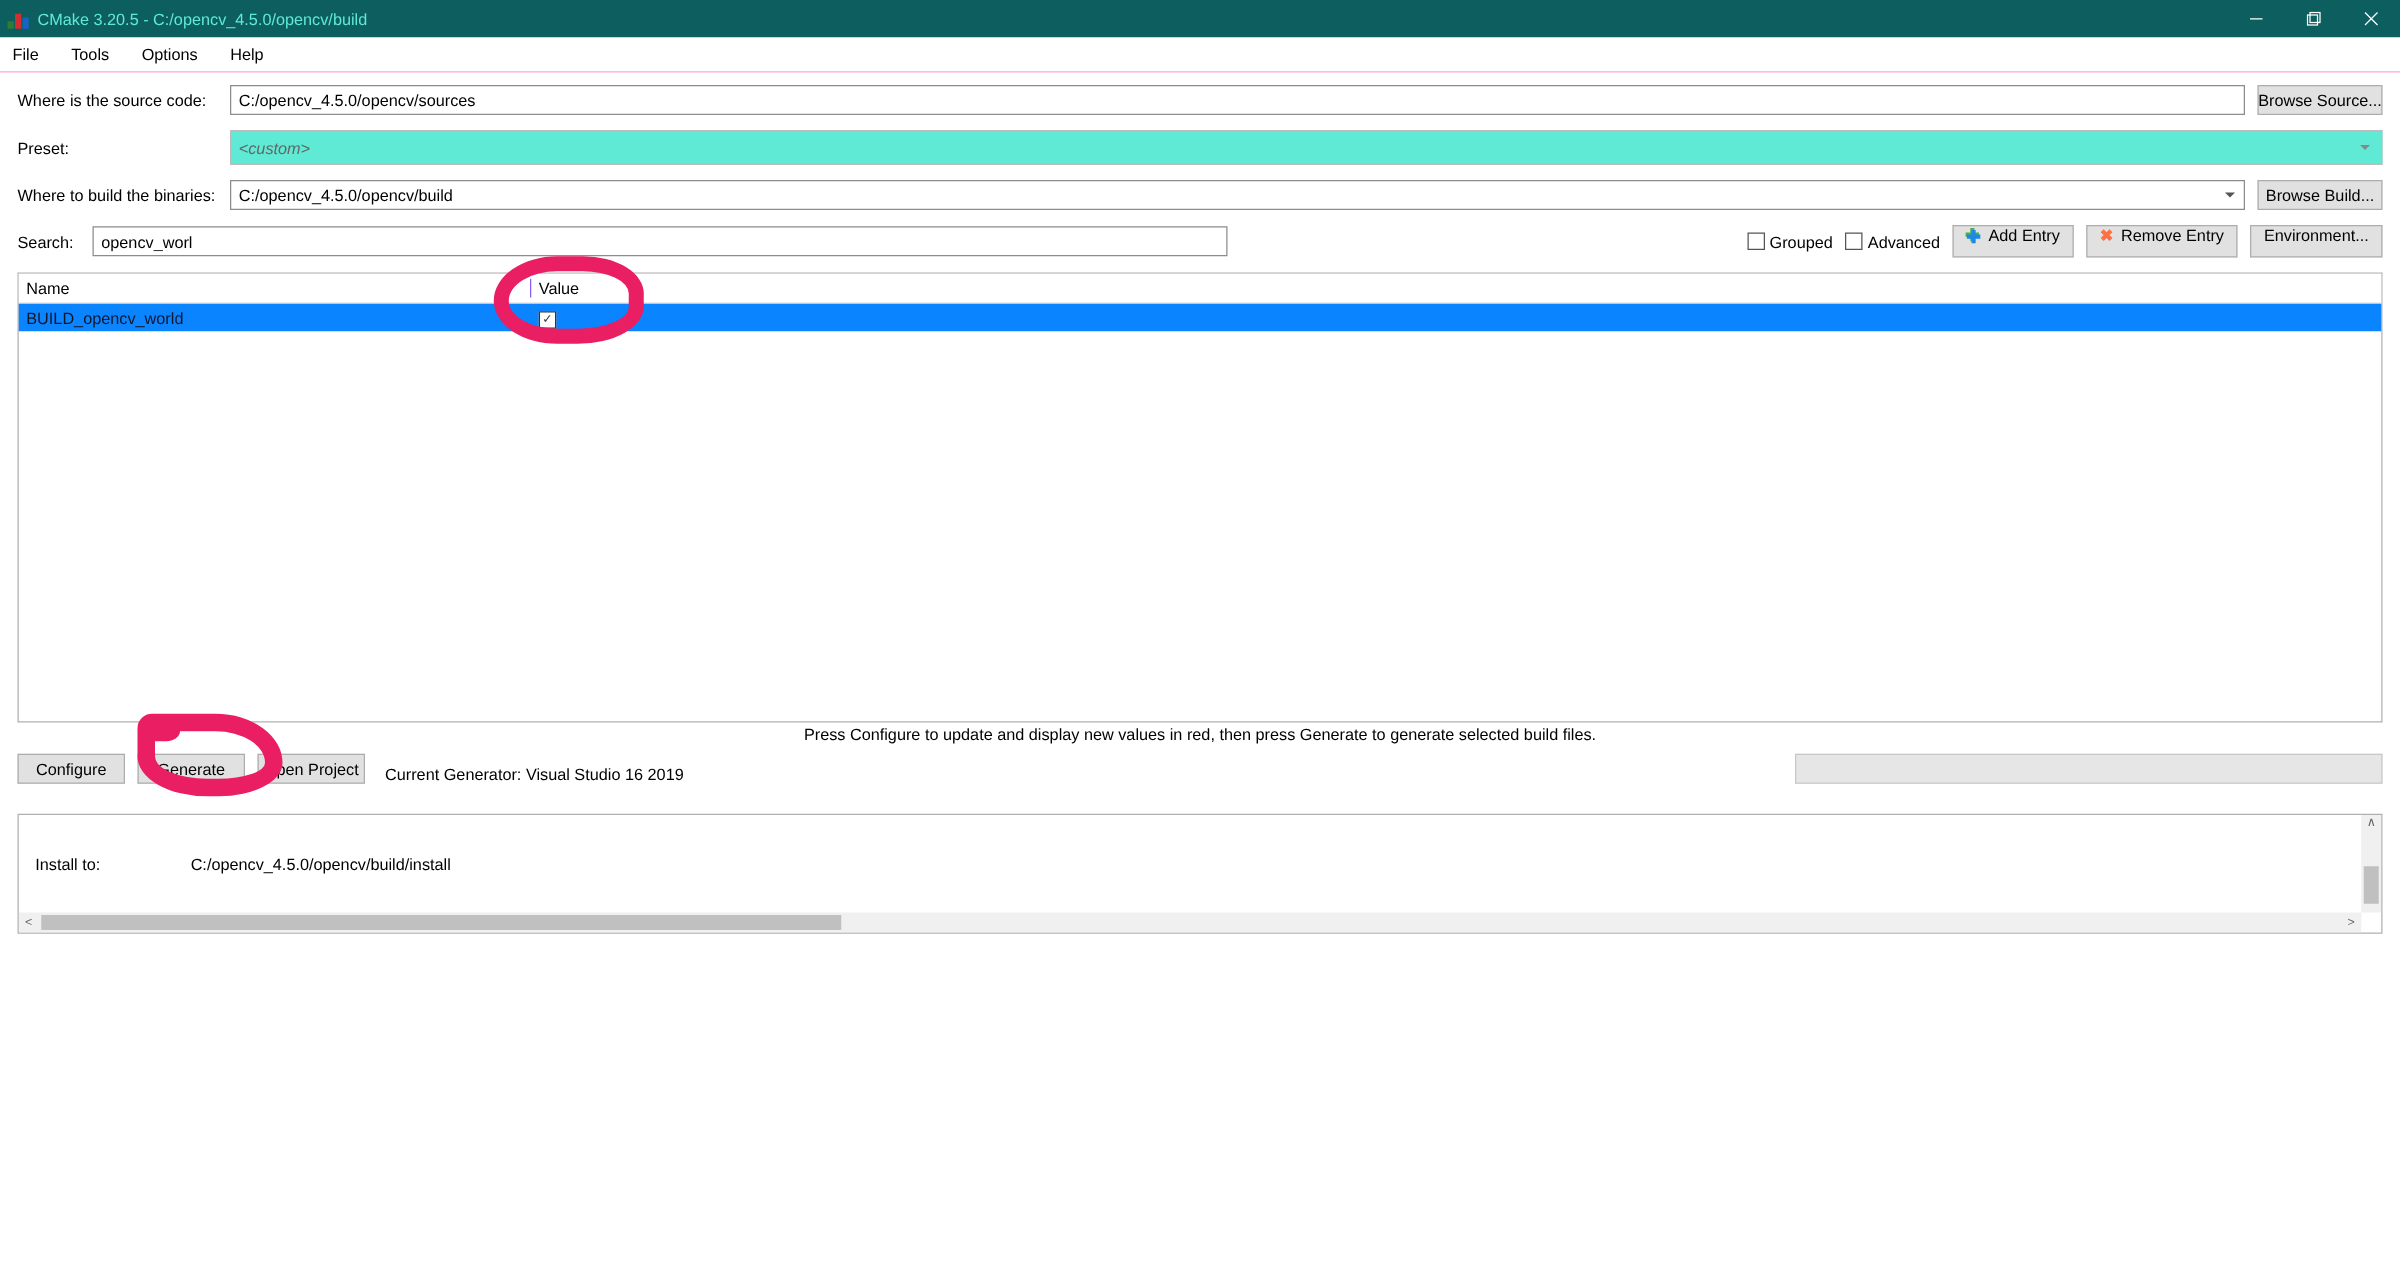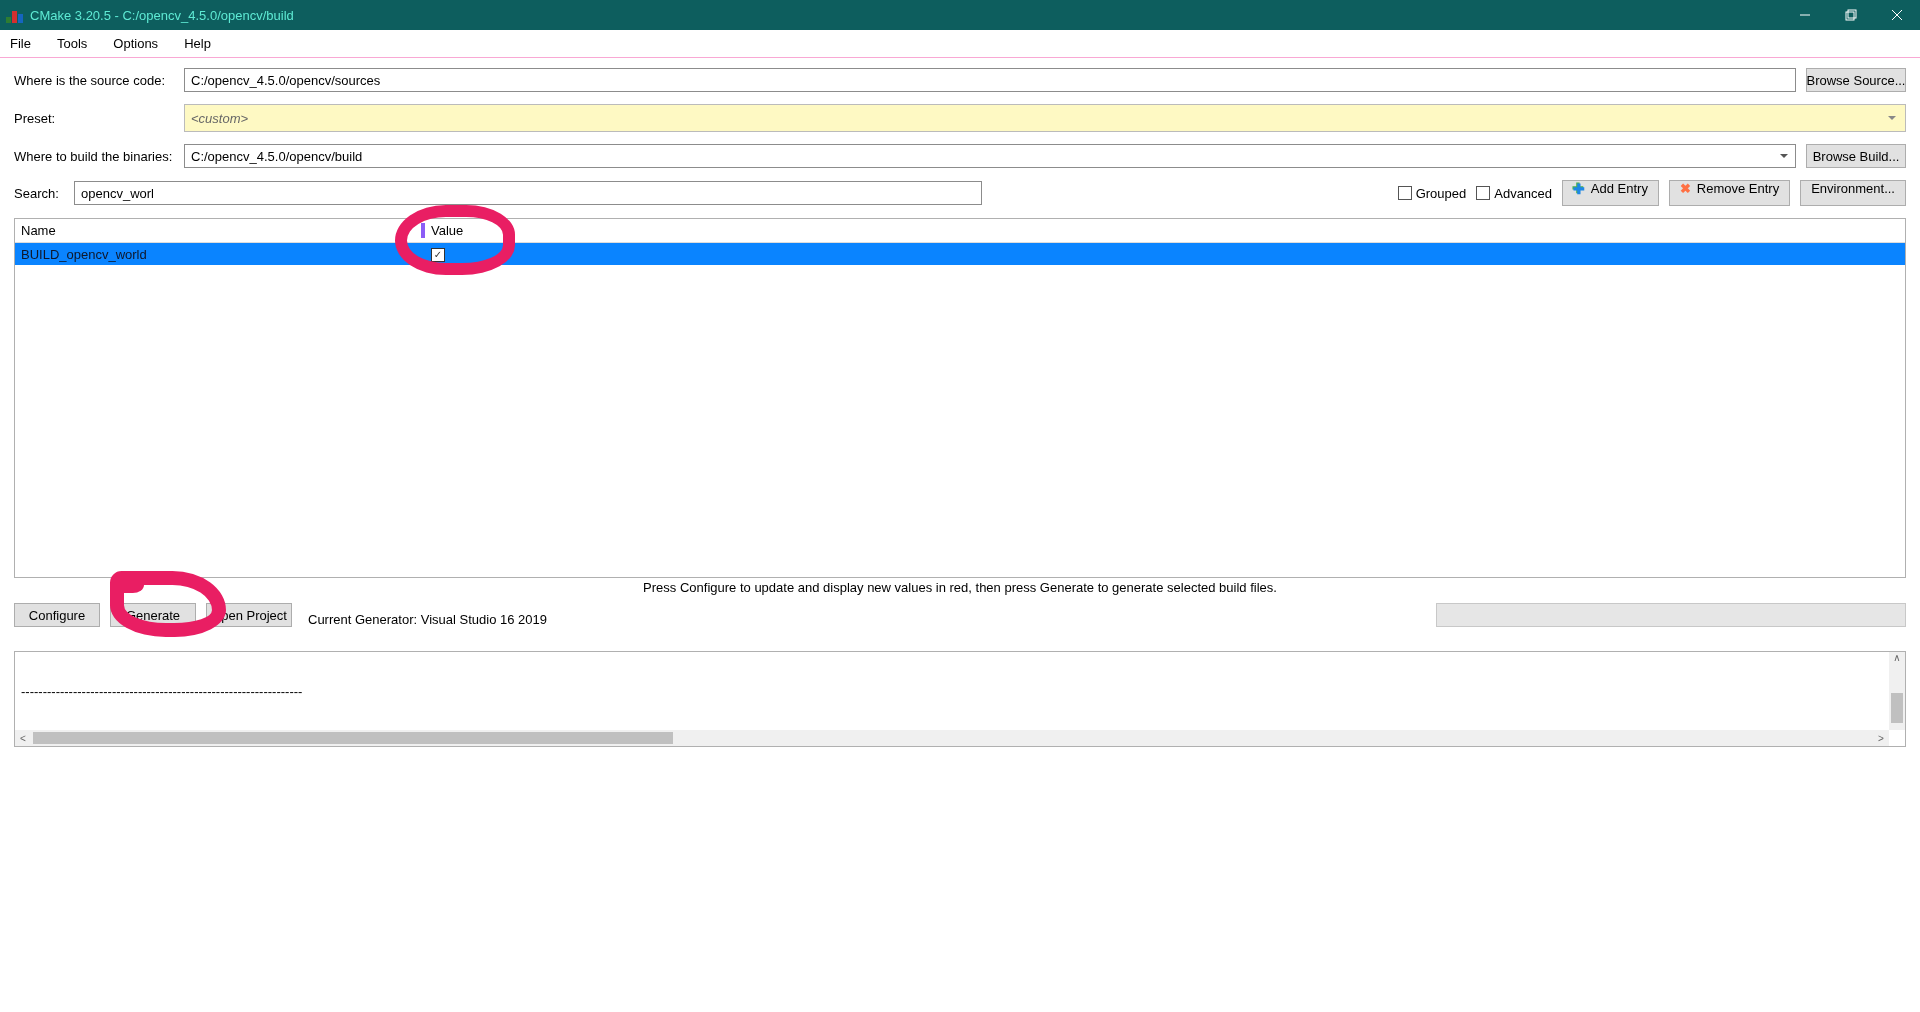--- a/index.html
+++ b/index.html
@@ -19,21 +19,21 @@
 .menubar span { }
 
 .body { padding: 10px 14px 0 14px; }
 
 .row { display: flex; align-items: center; margin-bottom: 12px; gap: 10px; }
 .row label { width: 160px; }
 .row input[type=text] { flex: 1; height: 24px; border: 1px solid #8c8c8c; padding: 0 6px; font-size: 13px; }
 .btn { height: 24px; background: #e1e1e1; border: 1px solid #adadad; padding: 0 10px; display: inline-flex; align-items: center; white-space: nowrap; }
 .btn.w100 { width: 100px; justify-content: center; }
 
-.preset select { flex: 1; height: 28px; background: #fef9c3; border: 1px solid #bbb; color: #666; padding-left: 6px; font-style: italic; appearance: none; }
+.preset select { flex: 1; height: 28px; background: #5eead4; border: 1px solid #bbb; color: #666; padding-left: 6px; font-style: italic; appearance: none; }
 .preset-wrap { position: relative; flex: 1; display: flex; }
 .preset-wrap::after { content: ""; position: absolute; right: 10px; top: 12px; width: 0; height: 0; border-left: 4px solid transparent; border-right: 4px solid transparent; border-top: 4px solid #888; }
 
 .build-wrap { position: relative; flex: 1; display: flex; }
 .build-wrap input { padding-right: 22px; }
 .build-wrap::after { content: ""; position: absolute; right: 8px; top: 10px; width: 0; height: 0; border-left: 4px solid transparent; border-right: 4px solid transparent; border-top: 4px solid #555; }
 
 .searchrow { display: flex; align-items: center; margin-bottom: 12px; gap: 10px; }
 .searchrow label { width: 50px; }
 .searchrow input { width: 908px; height: 24px; border: 1px solid #8c8c8c; padding: 0 6px; }
@@ -42,21 +42,21 @@
 .chk .box { width: 14px; height: 14px; border: 1px solid #555; background: #fff; }
 .ibtn { height: 26px; background: #e1e1e1; border: 1px solid #adadad; padding: 0 10px; display: inline-flex; align-items: flex-start; gap: 6px; }
 
 .ico-plus { color: #2e7d32; font-weight: bold; font-size: 14px; position: relative; }
 .ico-plus::before { content:"✚"; color:#1e88e5; text-shadow: -1px -1px 0 #4caf50; }
 .ico-x { color: #d32f2f; font-weight: bold; }
 .ico-x::before { content:"✖"; color:#ff7043; }
 
 .grid-wrap { border: 1px solid #b0b0b0; height: 360px; position: relative; }
 .grid-head { height: 24px; background: #fff; border-bottom: 1px solid #ddd; display: flex; align-items: center; }
-.grid-head .c1 { width: 410px; padding-left: 6px; border-right: 4px solid #8b5cf6; }
+.grid-head .c1 { width: 410px; padding-left: 6px; border-right: 1px solid #8b5cf6; }
 .grid-head .c2 { padding-left: 6px; }
 .grid-row { height: 22px; background: #0a84ff; color: #0f172a; display: flex; align-items: center; }
 .grid-row .c1 { width: 410px; padding-left: 6px; }
 .grid-row .c2 { padding-left: 6px; }
 .grid-row .cb { width: 14px; height: 14px; background: #fff; border: 1px solid #333; display: inline-flex; align-items: center; justify-content: center; }
 .grid-row .cb::after { content: "✓"; color: #333; font-size: 10px; line-height: 1; }
 
 .annot1 { position: absolute; left: 380px; top: -14px; width: 120px; height: 70px; border: 12px solid #e91e63; border-radius: 50% 48% 52% 50% / 60% 50% 50% 58%; pointer-events: none; }
 
 .hint { text-align: center; margin: 2px 0 8px 0; color: #000; }
@@ -192,20 +192,21 @@
     <span class="gentxt">Current Generator: Visual Studio 16 2019</span>
     <div class="progress"></div>
     <div class="annot2">
         <div class="tail"></div>
         <div class="blob"></div>
       </div>
   </div>
 
   <div class="log">
     <div class="lines">
+      <div class="cut"><span>  Install to:</span>                    <span>C:/opencv_4.5.0/opencv/build/install</span></div>
       <div>-----------------------------------------------------------------</div>
       <div></div>
       
     </div>
     <div class="vscroll">
       <div class="up">∧</div>
         <div class="track">
           <div class="thumb"></div>
         </div>
     </div>

